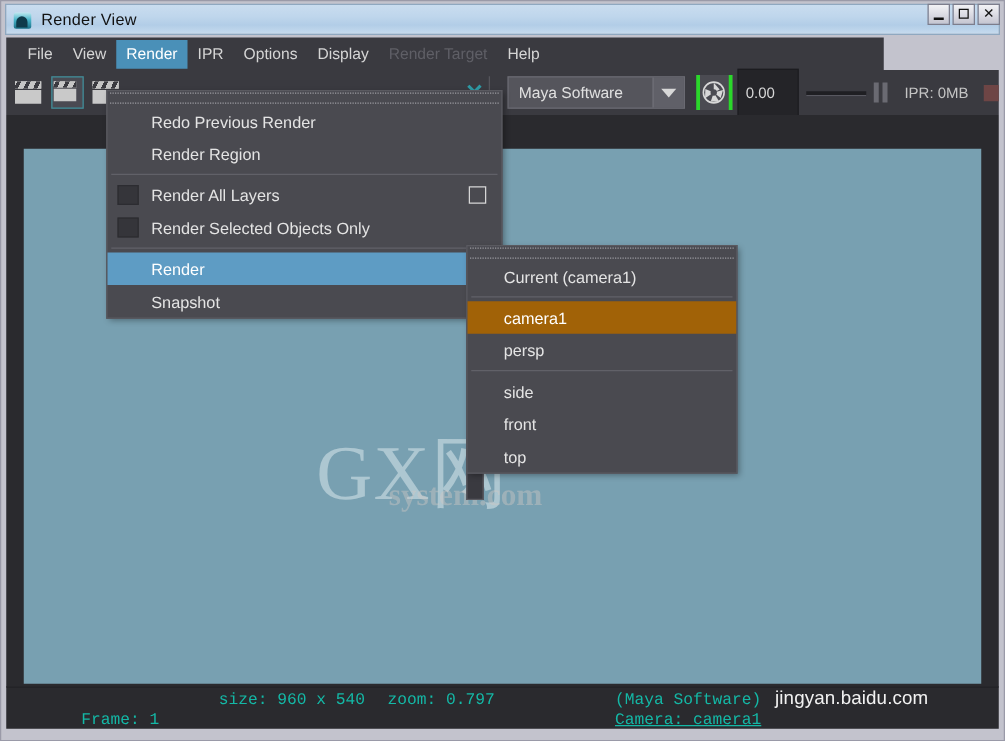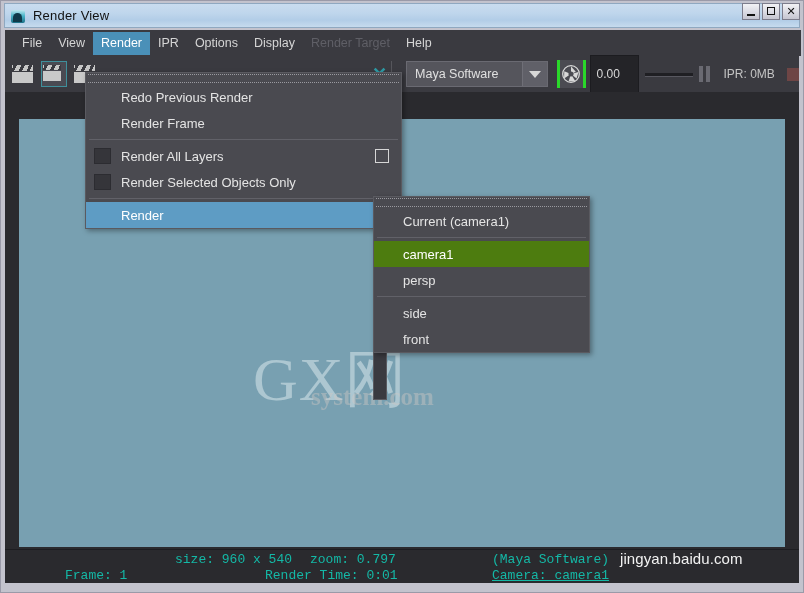--- a/index.html
+++ b/index.html
@@ -106,21 +106,21 @@
     left: 4px; top: 3px;
     width: 8px; height: 8px;
     border: 1.5px solid #111;
     box-sizing: border-box;
   }
 
   
   #menubar {
     position: absolute;
     left: 5px; top: 30px;
-    width: 796px; height: 26px;
+    width: 702px; height: 26px;
     background: #3a3a40;
     display: flex;
     align-items: center;
     padding-left: 9px;
     box-sizing: border-box;
   }
   .menu-item {
     font-size: 12.5px;
     color: #d5d5d5;
     padding: 4px 8px 5px 8px;
@@ -466,21 +466,21 @@
     height: 26px;
     display: flex;
     align-items: center;
     padding-left: 29px;
     font-size: 13px;
     color: #e4e4e4;
     cursor: pointer;
     box-sizing: border-box;
   }
   .sm-item.highlight {
-    background: #4d7c0f;
+    background: #a16207;
     color: #ffffff;
   }
   .sm-sep {
     height: 1px;
     background: #616168;
     margin: 3px 3px 3px 3px;
   }
   
   #submenu-gutter {
     position: absolute;
@@ -593,52 +593,55 @@
       <div class="wm-gx">GX网</div>
       <div class="wm-sub">system.com</div>
     </div>
   </div>
 
   <div id="statusbar">
     <div class="sb-row" id="sb-size">size: 960 x 540</div>
     <div class="sb-row" id="sb-zoom">zoom: 0.797</div>
     <div class="sb-row" id="sb-engine">(Maya Software)</div>
     <div class="sb-row" id="sb-frame">Frame: 1</div>
-    <div class="sb-row" id="sb-time">Render Time: 0:01</div>
     <div class="sb-row" id="sb-camera">Camera: camera1</div>
   </div>
 
   <div id="render-menu">
     <div class="tear-off"></div>
 
     <div class="pm-item">
       <span>Redo Previous Render</span>
     </div>
     <div class="pm-item">
-      <span>Render Frame</span>
+      <span>Render Region</span>
     </div>
 
     <div class="pm-sep"></div>
 
     <div class="pm-item">
       <span class="pm-optbox"></span>
       <span>Render All Layers</span>
       <span class="pm-check"></span>
     </div>
     <div class="pm-item">
       <span class="pm-optbox"></span>
       <span>Render Selected Objects Only</span>
     </div>
 
     <div class="pm-sep"></div>
 
     <div class="pm-item highlight">
       <span>Render</span>
       <span class="pm-arrow"></span>
     </div>
+    <div class="pm-item">
+      <span>Snapshot</span>
+      <span class="pm-arrow"></span>
+    </div>
   </div>
 
   <div id="submenu-gutter"></div>
   <div id="camera-menu">
     <div class="tear-off"></div>
 
     <div class="sm-item">
       <span>Current (camera1)</span>
     </div>
 
@@ -652,16 +655,19 @@
     </div>
 
     <div class="sm-sep"></div>
 
     <div class="sm-item">
       <span>side</span>
     </div>
     <div class="sm-item">
       <span>front</span>
     </div>
+    <div class="sm-item">
+      <span>top</span>
+    </div>
   </div>
 
   <div class="wm-baidu">jingyan.baidu.com</div>
 </div>
 
 </body></html>

